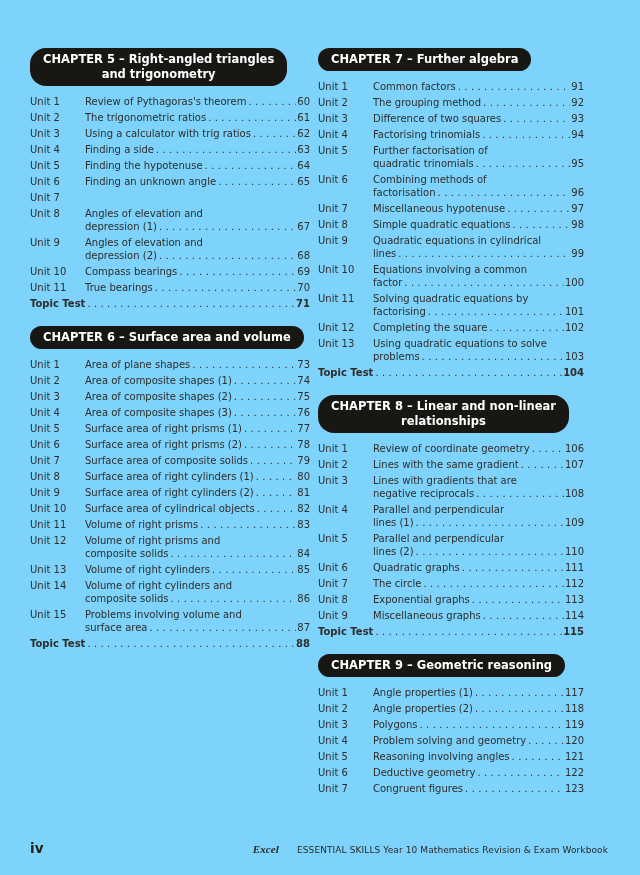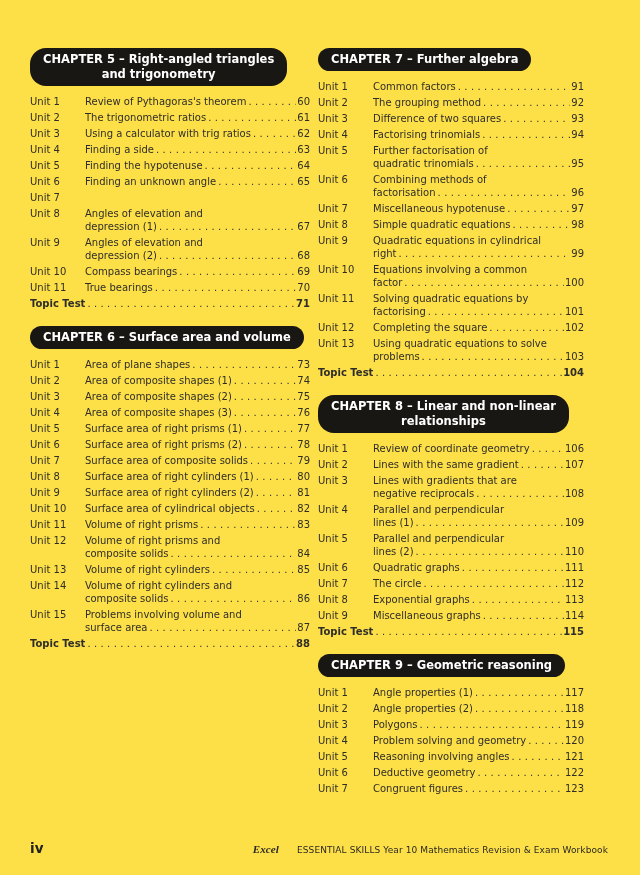--- a/index.html
+++ b/index.html
@@ -1,20 +1,20 @@
 <!DOCTYPE html>
 <html><head>
 <meta charset="utf-8">
 <style>
   * { margin:0; padding:0; box-sizing:border-box; }
   html,body { background:#ffffff; }
   .page {
     position:relative;
     width:640px; height:875px;
-    background:#fde047;
+    background:#7dd3fc;
     font-family:"DejaVu Sans", sans-serif;
     color:#2f2d2a;
     overflow:hidden;
   }
   .columns {
     position:absolute; top:48px; left:30px;
     display:flex; gap:8px;
   }
   .col { display:block; }
   .col-0 { width:280px; }
@@ -420,21 +420,21 @@
                 <span class="pg">98</span>
               </span>
             </span>
           </div><div class="entry">
             <span class="ulabel">Unit 9</span>
             <span class="ebody">
               <span class="eline">
                 <span class="etext">Quadratic equations in cylindrical</span>
               </span>
               <span class="eline">
-                <span class="etext">right</span>
+                <span class="etext">lines</span>
                 <span class="dots"></span>
                 <span class="pg">99</span>
               </span>
             </span>
           </div><div class="entry">
             <span class="ulabel">Unit 10</span>
             <span class="ebody">
               <span class="eline">
                 <span class="etext">Equations involving a common</span>
               </span>

